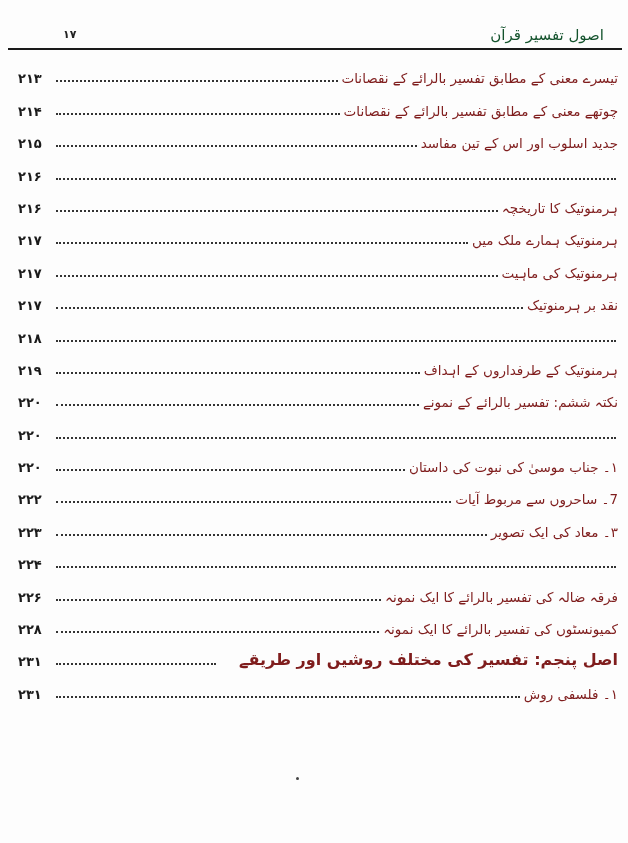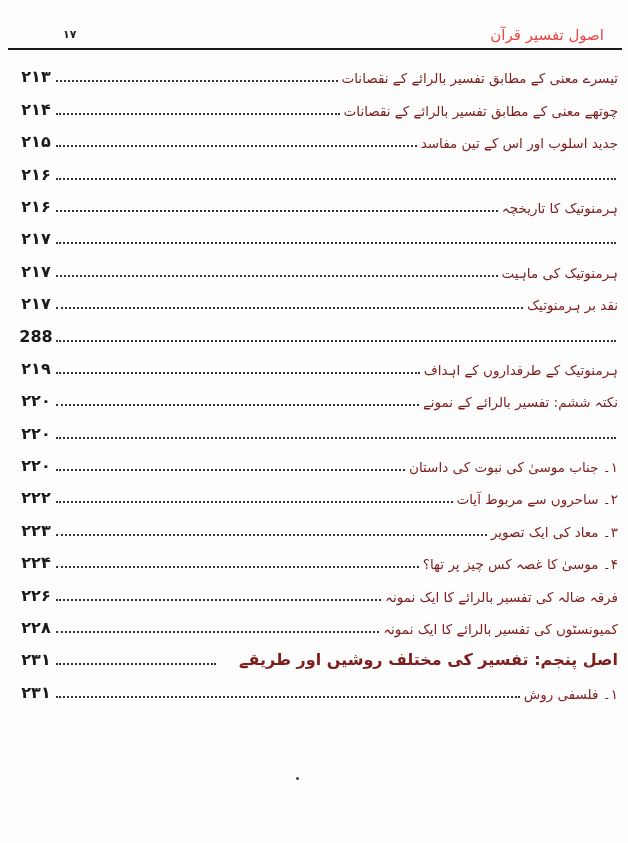--- a/index.html
+++ b/index.html
@@ -22,21 +22,21 @@
       right: 6px;
       top: 22px;
       height: 30px;
     }
     .running-title {
       position: absolute;
       right: 18px;
       top: 4px;
       font-size: 15px;
       direction: rtl;
-      color: #ef4444;
+      color: #14532d;
     }
     .page-number {
       position: absolute;
       left: 55px;
       top: 6px;
       font-size: 11px;
       font-weight: bold;
       color: #222;
     }
     .header-rule {
@@ -73,24 +73,24 @@
       font-weight: bold;
       margin-left: 19px;
     }
     .toc-leader {
       flex: 1;
       border-bottom: 2px dotted #333;
       margin: 0 2px 4px 2px;
       min-width: 20px;
     }
     .toc-page {
-      font-size: 16px;
+      font-size: 13px;
       font-weight: bold;
       min-width: 36px;
-      text-align: center;
+      text-align: left;
       direction: rtl;
       unicode-bidi: plaintext;
       color: #1a1a1a;
     }
     .scan-speck {
       position: absolute;
       width: 3px;
       height: 3px;
       border-radius: 50%;
       background: #444;
@@ -124,36 +124,37 @@
   <div class="toc-entry">
     <span class="toc-leader"></span>
     <span class="toc-page">۲۱۶</span>
   </div>
   <div class="toc-entry">
     <span class="toc-title">ہرمنوتیک کا تاریخچہ</span>
     <span class="toc-leader"></span>
     <span class="toc-page">۲۱۶</span>
   </div>
   <div class="toc-entry">
+    <span class="toc-title">ہرمنوتیک ہمارے ملک میں</span>
     <span class="toc-leader"></span>
     <span class="toc-page">۲۱۷</span>
   </div>
   <div class="toc-entry">
     <span class="toc-title">ہرمنوتیک کی ماہیت</span>
     <span class="toc-leader"></span>
     <span class="toc-page">۲۱۷</span>
   </div>
   <div class="toc-entry">
     <span class="toc-title">نقد بر ہرمنوتیک</span>
     <span class="toc-leader"></span>
     <span class="toc-page">۲۱۷</span>
   </div>
   <div class="toc-entry">
     <span class="toc-leader"></span>
-    <span class="toc-page">288</span>
+    <span class="toc-page">۲۱۸</span>
   </div>
   <div class="toc-entry">
     <span class="toc-title">ہرمنوتیک کے طرفداروں کے اہداف</span>
     <span class="toc-leader"></span>
     <span class="toc-page">۲۱۹</span>
   </div>
   <div class="toc-entry">
     <span class="toc-title">نکتہ ششم: تفسیر بالرائے کے نمونے</span>
     <span class="toc-leader"></span>
     <span class="toc-page">۲۲۰</span>
@@ -161,31 +162,30 @@
   <div class="toc-entry">
     <span class="toc-leader"></span>
     <span class="toc-page">۲۲۰</span>
   </div>
   <div class="toc-entry">
     <span class="toc-title">۱۔ جناب موسیٰ کی نبوت کی داستان</span>
     <span class="toc-leader"></span>
     <span class="toc-page">۲۲۰</span>
   </div>
   <div class="toc-entry">
-    <span class="toc-title">۲۔ ساحروں سے مربوط آیات</span>
+    <span class="toc-title">7۔ ساحروں سے مربوط آیات</span>
     <span class="toc-leader"></span>
     <span class="toc-page">۲۲۲</span>
   </div>
   <div class="toc-entry">
     <span class="toc-title">۳۔ معاد کی ایک تصویر</span>
     <span class="toc-leader"></span>
     <span class="toc-page">۲۲۳</span>
   </div>
   <div class="toc-entry">
-    <span class="toc-title">۴۔ موسیٰ کا غصہ کس چیز پر تھا؟</span>
     <span class="toc-leader"></span>
     <span class="toc-page">۲۲۴</span>
   </div>
   <div class="toc-entry">
     <span class="toc-title">فرقہ ضالہ کی تفسیر بالرائے کا ایک نمونہ</span>
     <span class="toc-leader"></span>
     <span class="toc-page">۲۲۶</span>
   </div>
   <div class="toc-entry">
     <span class="toc-title">کمیونسٹوں کی تفسیر بالرائے کا ایک نمونہ</span>

